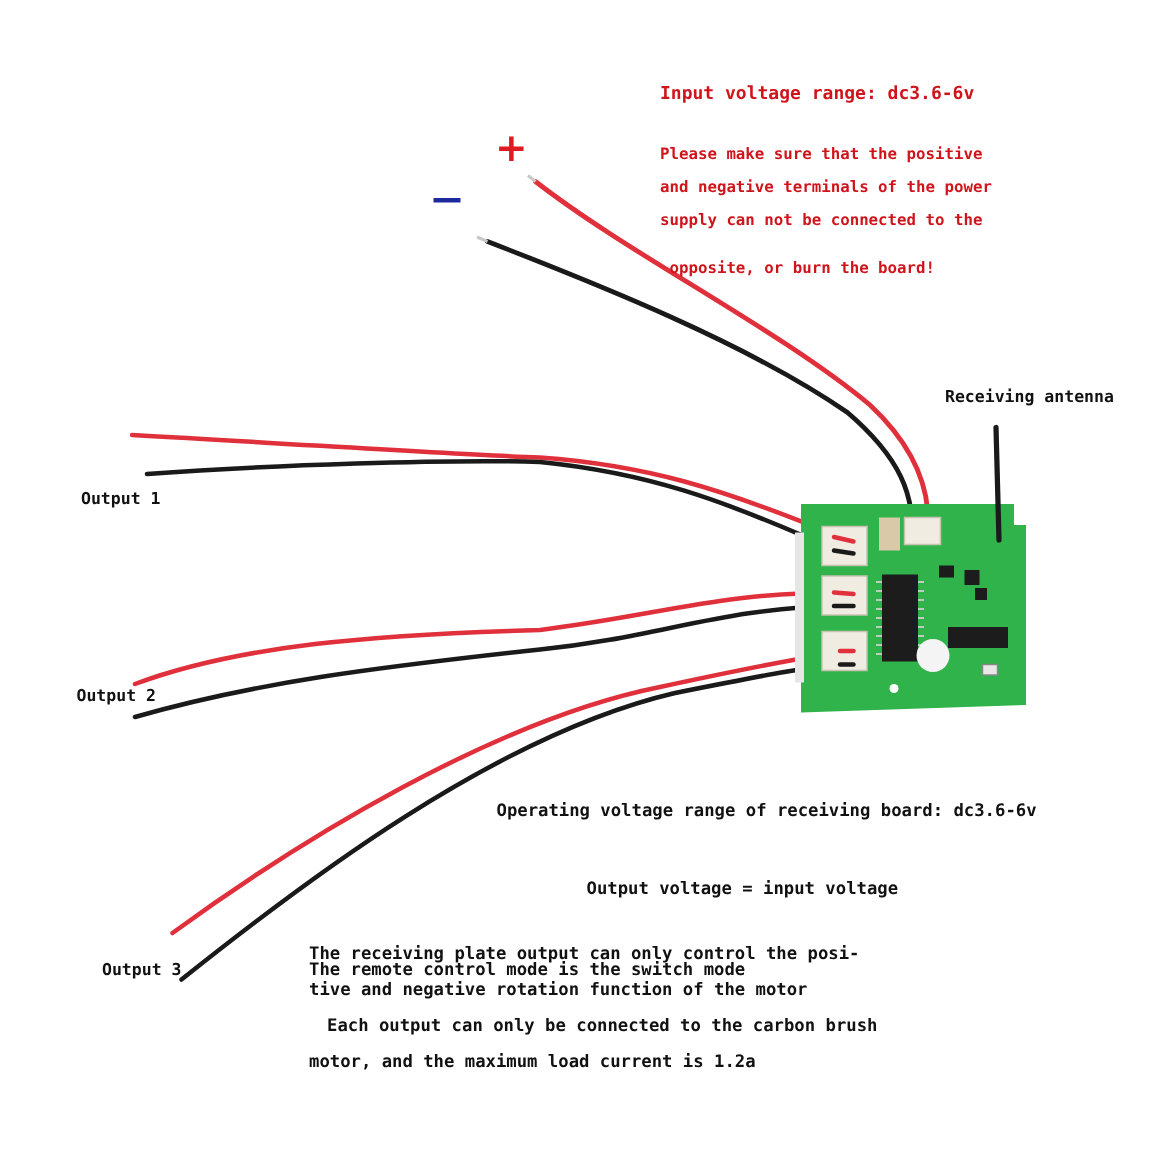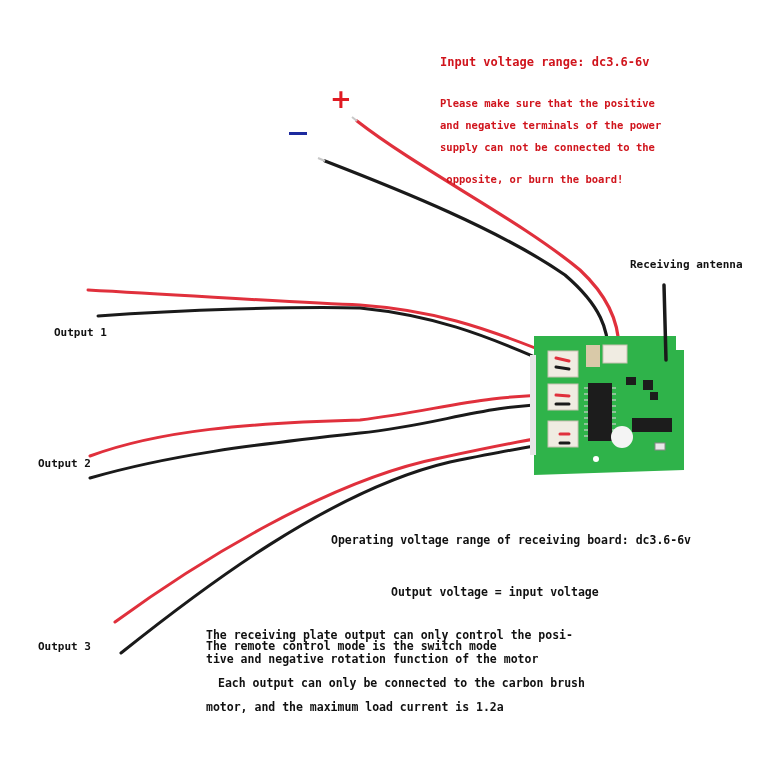--- a/index.html
+++ b/index.html
@@ -104,22 +104,22 @@
 
 <div class="txt red warn-title">Input voltage range: dc3.6-6v</div>
 <div class="txt red warn-line" style="top:80px;">Please make sure that the positive</div>
 <div class="txt red warn-line" style="top:102px;">and negative terminals of the power</div>
 <div class="txt red warn-line" style="top:124px;">supply can not be connected to the</div>
 <div class="txt red warn-line" style="top:156px; white-space: pre;"> opposite, or burn the board!</div>
 
 <div class="txt lbl" style="left:600px; top:258px;margin-left:30px;">Receiving antenna</div>
 
 <div class="txt lbl" style="left:54px; top:298px;margin-top:28px;">Output 1</div>
-<div class="txt lbl" style="left:38px; top:457px;">Output 2</div>
-<div class="txt lbl" style="left:38px; top:640px;">Output 3</div>
+<div class="txt lbl" style="left:51px; top:457px;">Output 2</div>
+<div class="txt lbl" style="left:68px; top:640px;">Output 3</div>
 
 <div class="txt spec" style="left:331px; top:533px;">Operating voltage range of receiving board: dc3.6-6v</div>
 <div class="txt spec" style="left:391px; top:585px;">Output voltage = input voltage</div>
 
 <div class="txt note" style="top:603px;margin-top:36px;">The remote control mode is the switch mode</div>
 <div class="txt note" style="top:628px;">The receiving plate output can only control the posi-</div>
 <div class="txt note" style="top:652px;">tive and negative rotation function of the motor</div>
 <div class="txt note" style="top:676px;padding-left:12px;">Each output can only be connected to the carbon brush</div>
 <div class="txt note" style="top:700px;">motor, and the maximum load current is 1.2a</div>
 

